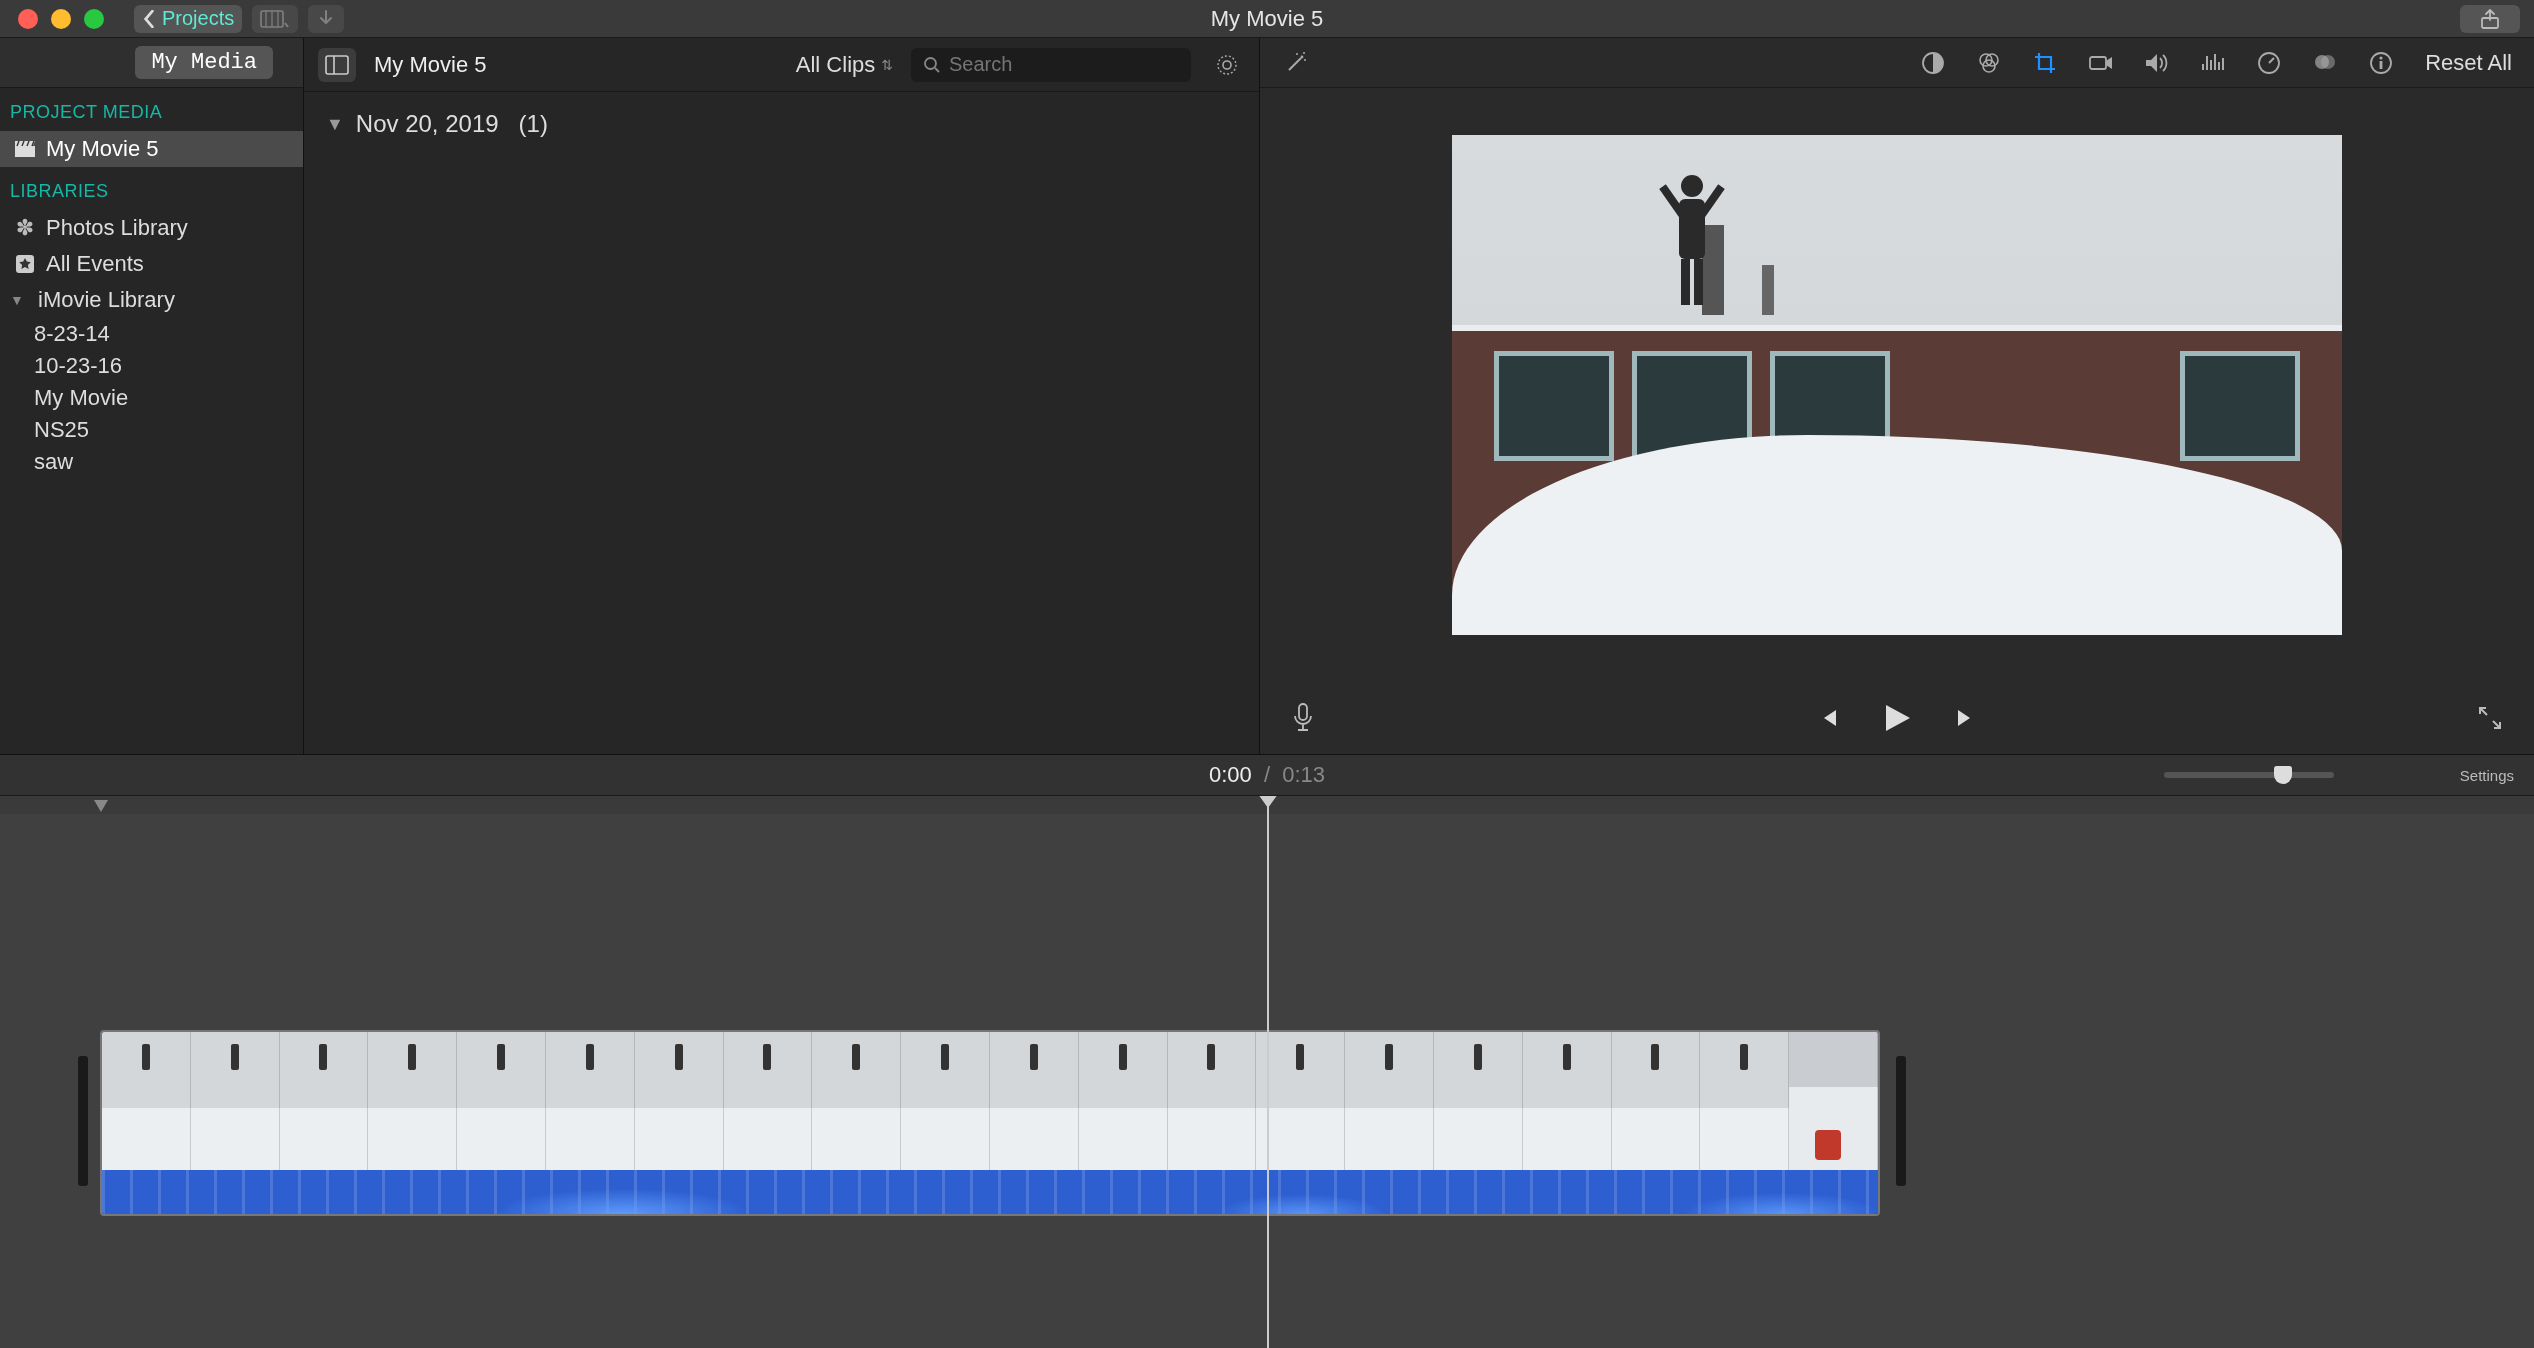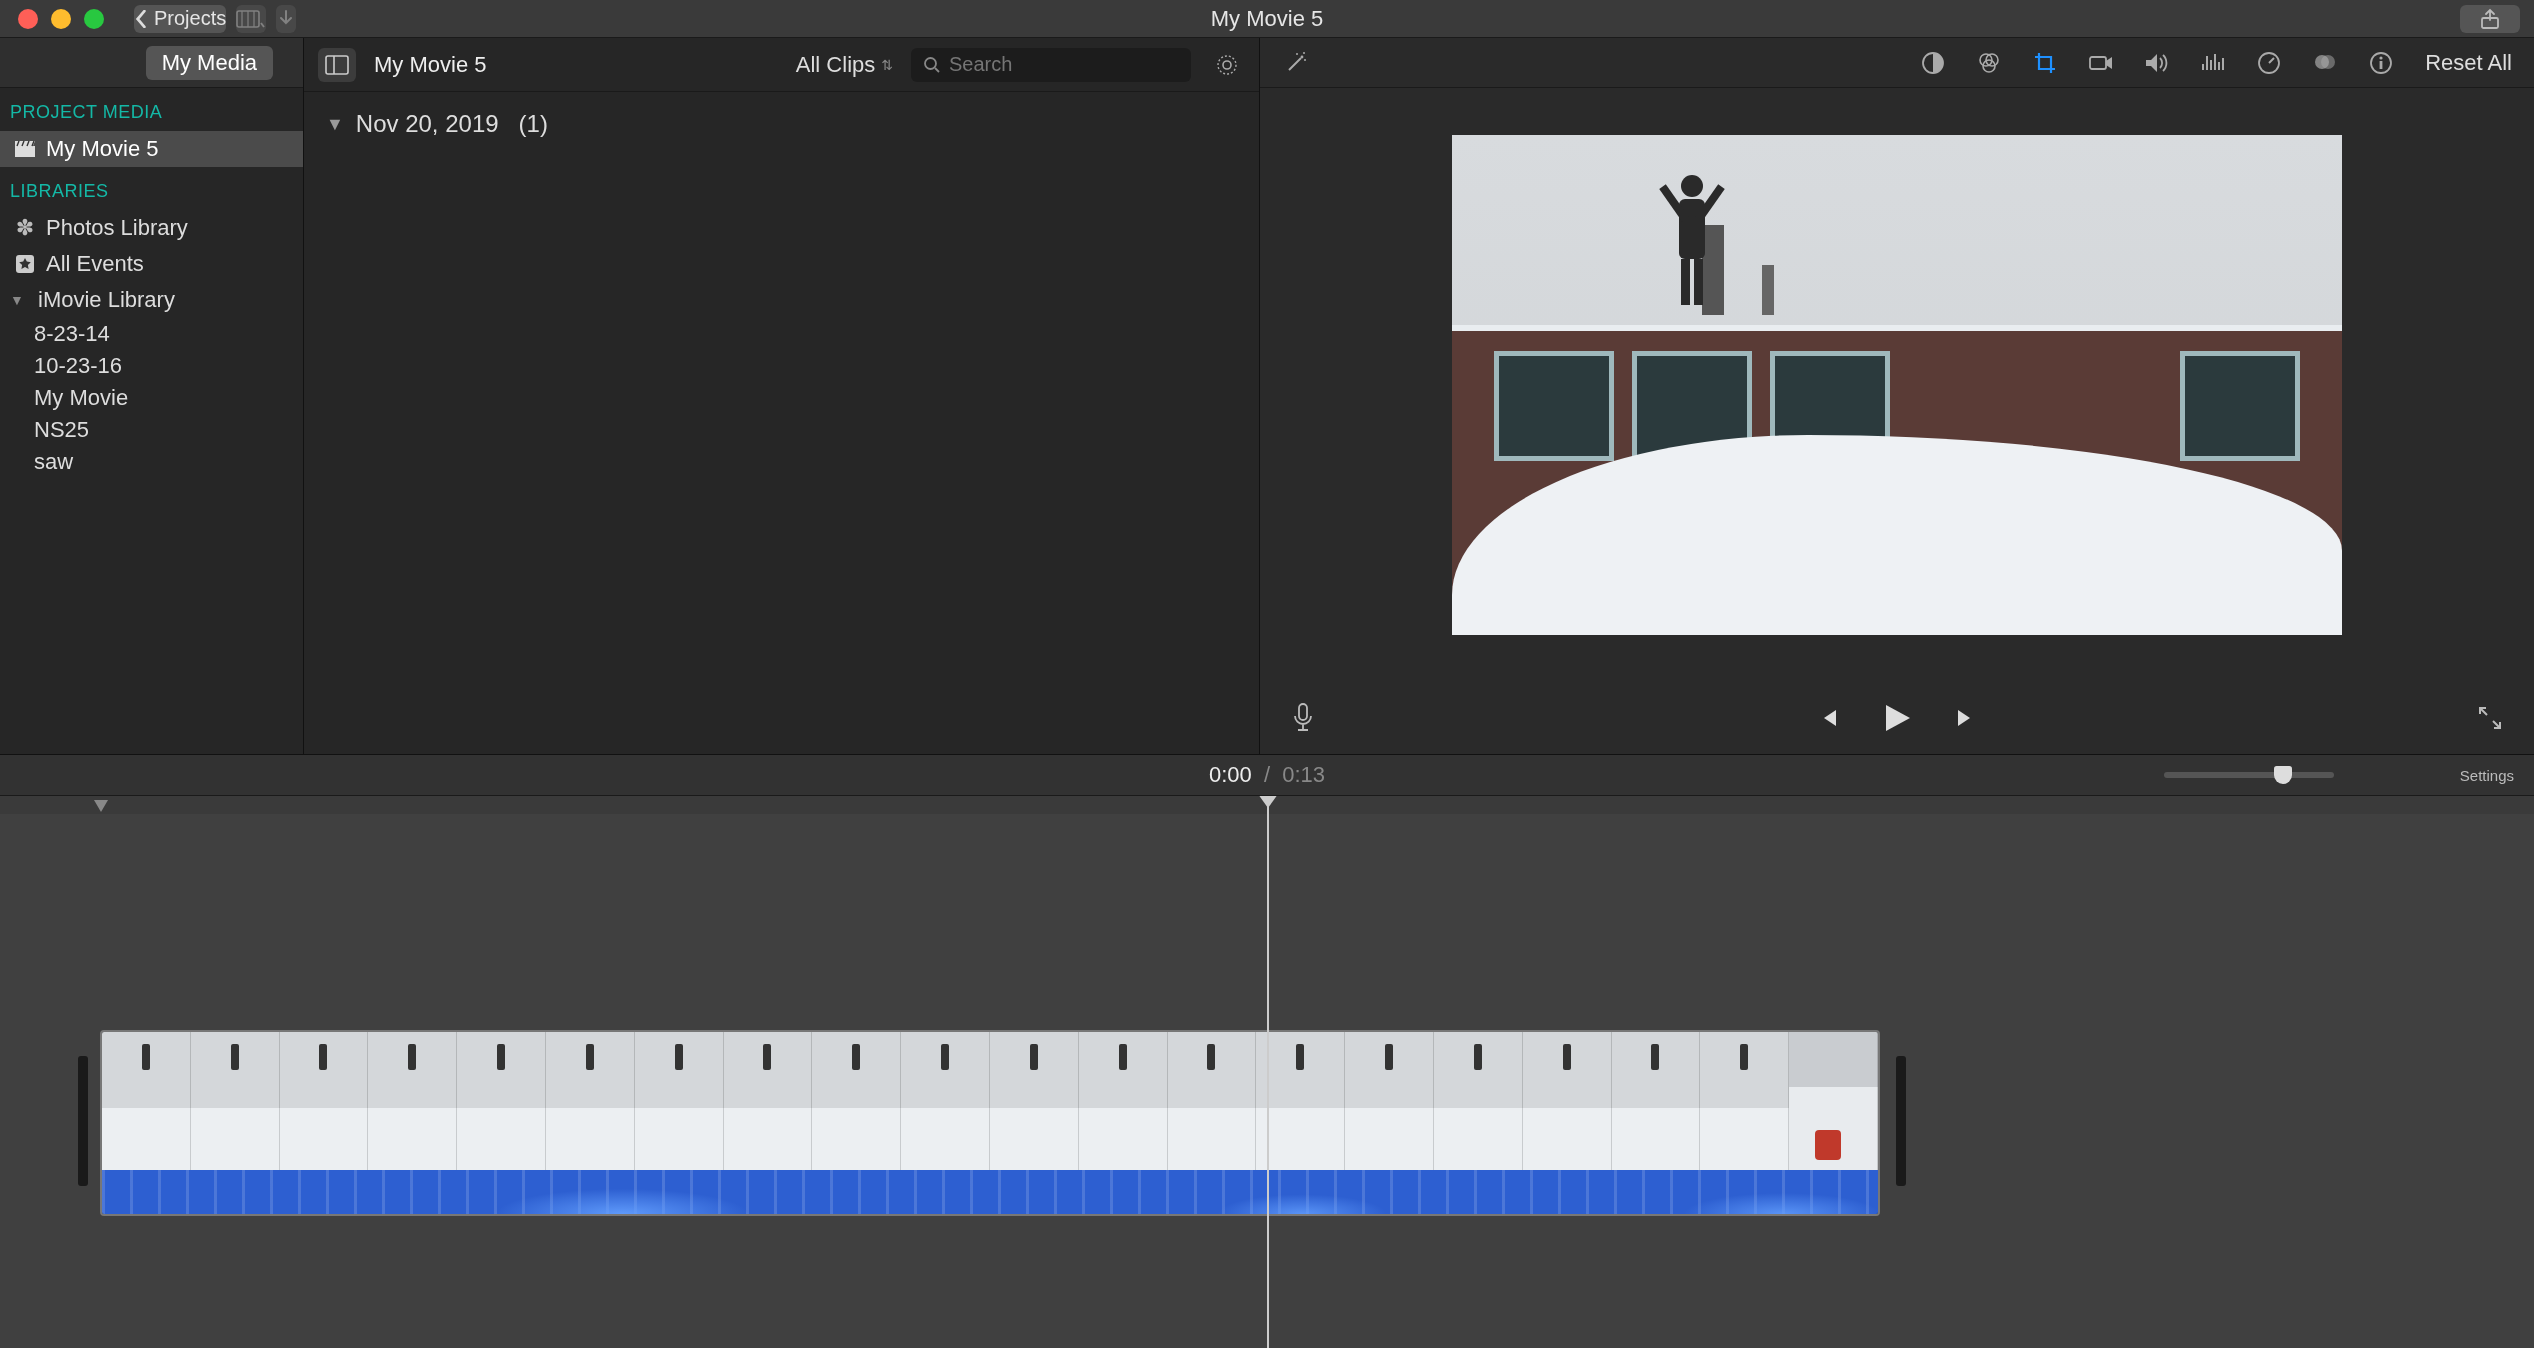--- a/index.html
+++ b/index.html
@@ -6,33 +6,33 @@
 html, body { width: 2534px; height: 1348px; background: #2a2a2a; color: #ccc; overflow: hidden; }
 
 
 .titlebar { height: 38px; background: #3a3a3a; display: flex; align-items: center; position: relative; border-bottom: 1px solid #1a1a1a; }
 .traffic-lights { display: flex; gap: 13px; padding-left: 18px; }
 .tl { width: 20px; height: 20px; border-radius: 50%; }
 .tl-red { background: #ff5f57; }
 .tl-yellow { background: #febc2e; }
 .tl-green { background: #28c840; }
 .tb-left { display: flex; gap: 10px; margin-left: 30px; }
-.tb-btn { background: #555; border-radius: 6px; height: 28px; display: flex; align-items: center; justify-content: center; color: #e5e5e5; font-size: 20px; padding: 0 0; gap: 6px; }
+.tb-btn { background: #555; border-radius: 6px; height: 28px; display: flex; align-items: center; justify-content: center; color: #5eead4; font-size: 20px; padding: 0 8px; gap: 6px; }
 .tb-btn.disabled { opacity: .55; }
 .tb-title { position: absolute; left: 50%; transform: translateX(-50%); font-size: 22px; color: #e6e6e6; font-weight: 500; }
 .tb-right { position: absolute; right: 14px; }
 .share-btn { background: #555; border-radius: 6px; width: 60px; height: 28px; display:flex; align-items:center; justify-content:center; color:#bbb; }
 
 
 .upper { display: flex; height: 716px; background: #2a2a2a; }
 .left-col { width: 304px; background: #262626; border-right: 1px solid #111; display:flex; flex-direction:column; }
 .tabs-row { height: 50px; background: #2f2f2f; display:flex; align-items:center; padding: 0 20px; gap: 36px; border-bottom:1px solid #1a1a1a; }
 .left-col .tabs-row { justify-content:center; }
 .tab { font-size: 22px; color: #ccc; padding: 4px 16px; border-radius: 6px; }
-.tab.active { background: #555; color:#fff; }
+.tab.active { background: #555; color:#fff;font-family:Liberation Mono, monospace; }
 
 .sidebar-header { font-size: 18px; color: #14b8a6; padding: 14px 10px 8px; letter-spacing: .5px; }
 .sidebar-item { display:flex; align-items:center; gap: 10px; padding: 5px 14px; font-size: 22px; color:#ddd; }
 .sidebar-item.selected { background: #4b4b4b; color:#fff; }
 .sidebar-sub { padding-left: 34px; font-size: 22px; color:#ddd; padding-top:3px; padding-bottom:3px; }
 .lib-icon { width:22px; height:22px; display:inline-flex; align-items:center; justify-content:center; color:#bbb; }
 
 .browser-col { width: 956px; background: #262626; border-right: 1px solid #111; display:flex; flex-direction:column; }
 .browser-tabs { height:50px; background:#2f2f2f; display:flex; align-items:center; padding-left: 20px; gap: 40px; border-bottom:1px solid #1a1a1a; position:relative; }
 .browser-header { height: 54px; display:flex; align-items:center; padding: 0 14px; gap: 18px; border-bottom:1px solid #1a1a1a; }

